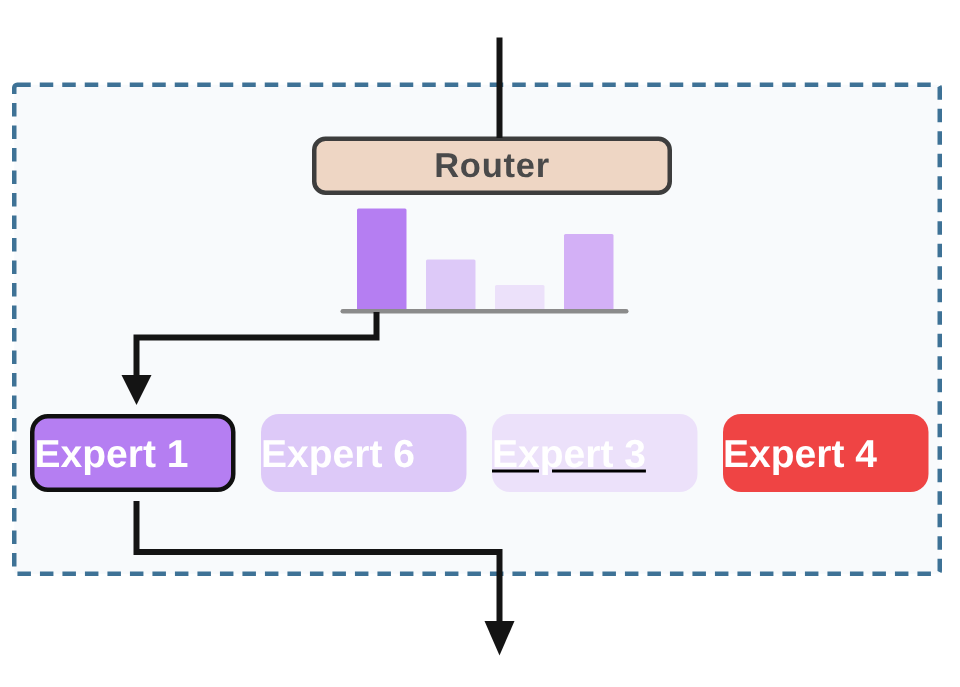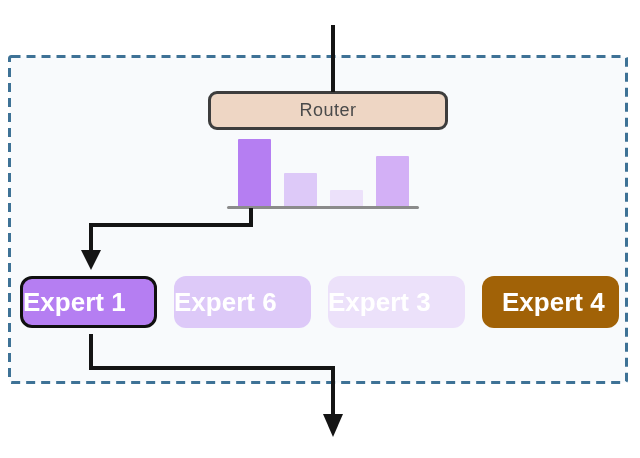--- a/index.html
+++ b/index.html
@@ -16,21 +16,21 @@
   }
   .router{
     position:absolute;left:208px;top:91px;width:240px;height:39px;
     box-sizing:border-box;
     background:var(--router-fill,#eed6c4);
     border:3px solid var(--router-border,#3d3d3d);
     border-radius:9px;
     display:flex;align-items:center;justify-content:center;
   }
   .router span{
-    font-size:18px;font-weight:400;color:var(--router-text,#4a4a4a);
+    font-size:23px;font-weight:700;color:var(--router-text,#4a4a4a);
     letter-spacing:0.5px;
   }
   .chart{position:absolute;left:227px;top:139px;width:192px;height:71px;}
   .bars{
     position:absolute;left:0;top:0;width:192px;height:68px;
     display:flex;align-items:flex-end;justify-content:center;gap:13px;
   }
   .bar{width:33px;border-radius:1px 1px 0 0;}
   .axis{
     position:absolute;left:0;top:67px;width:192px;height:3px;
@@ -75,24 +75,24 @@
     <div class="axis"></div>
   </div>
 
   <div class="experts">
     <div class="expert selected" style="background: rgb(181, 126, 242);">
       <span>Expert 1</span>
     </div>
     <div class="expert" style="background: rgb(221, 201, 248);">
       <span>Expert 6</span>
     </div>
-    <div class="expert" style="background: rgb(236, 225, 250);">
+    <div class="expert" style="background: rgb(236, 225, 250); text-decoration: underline;">
       <span>Expert 3</span>
     </div>
-    <div class="expert" style="background: #a16207; padding-left: 20px;">
+    <div class="expert" style="background: #ef4444;">
       <span>Expert 4</span>
     </div>
   </div>
 
   <svg class="layer arrows" viewBox="0 0 640 458">
     <g>
       <path d="M333 25 V92"></path>
     </g>
     <g>
       <path d="M251 208 V225 H91 V252"></path>

